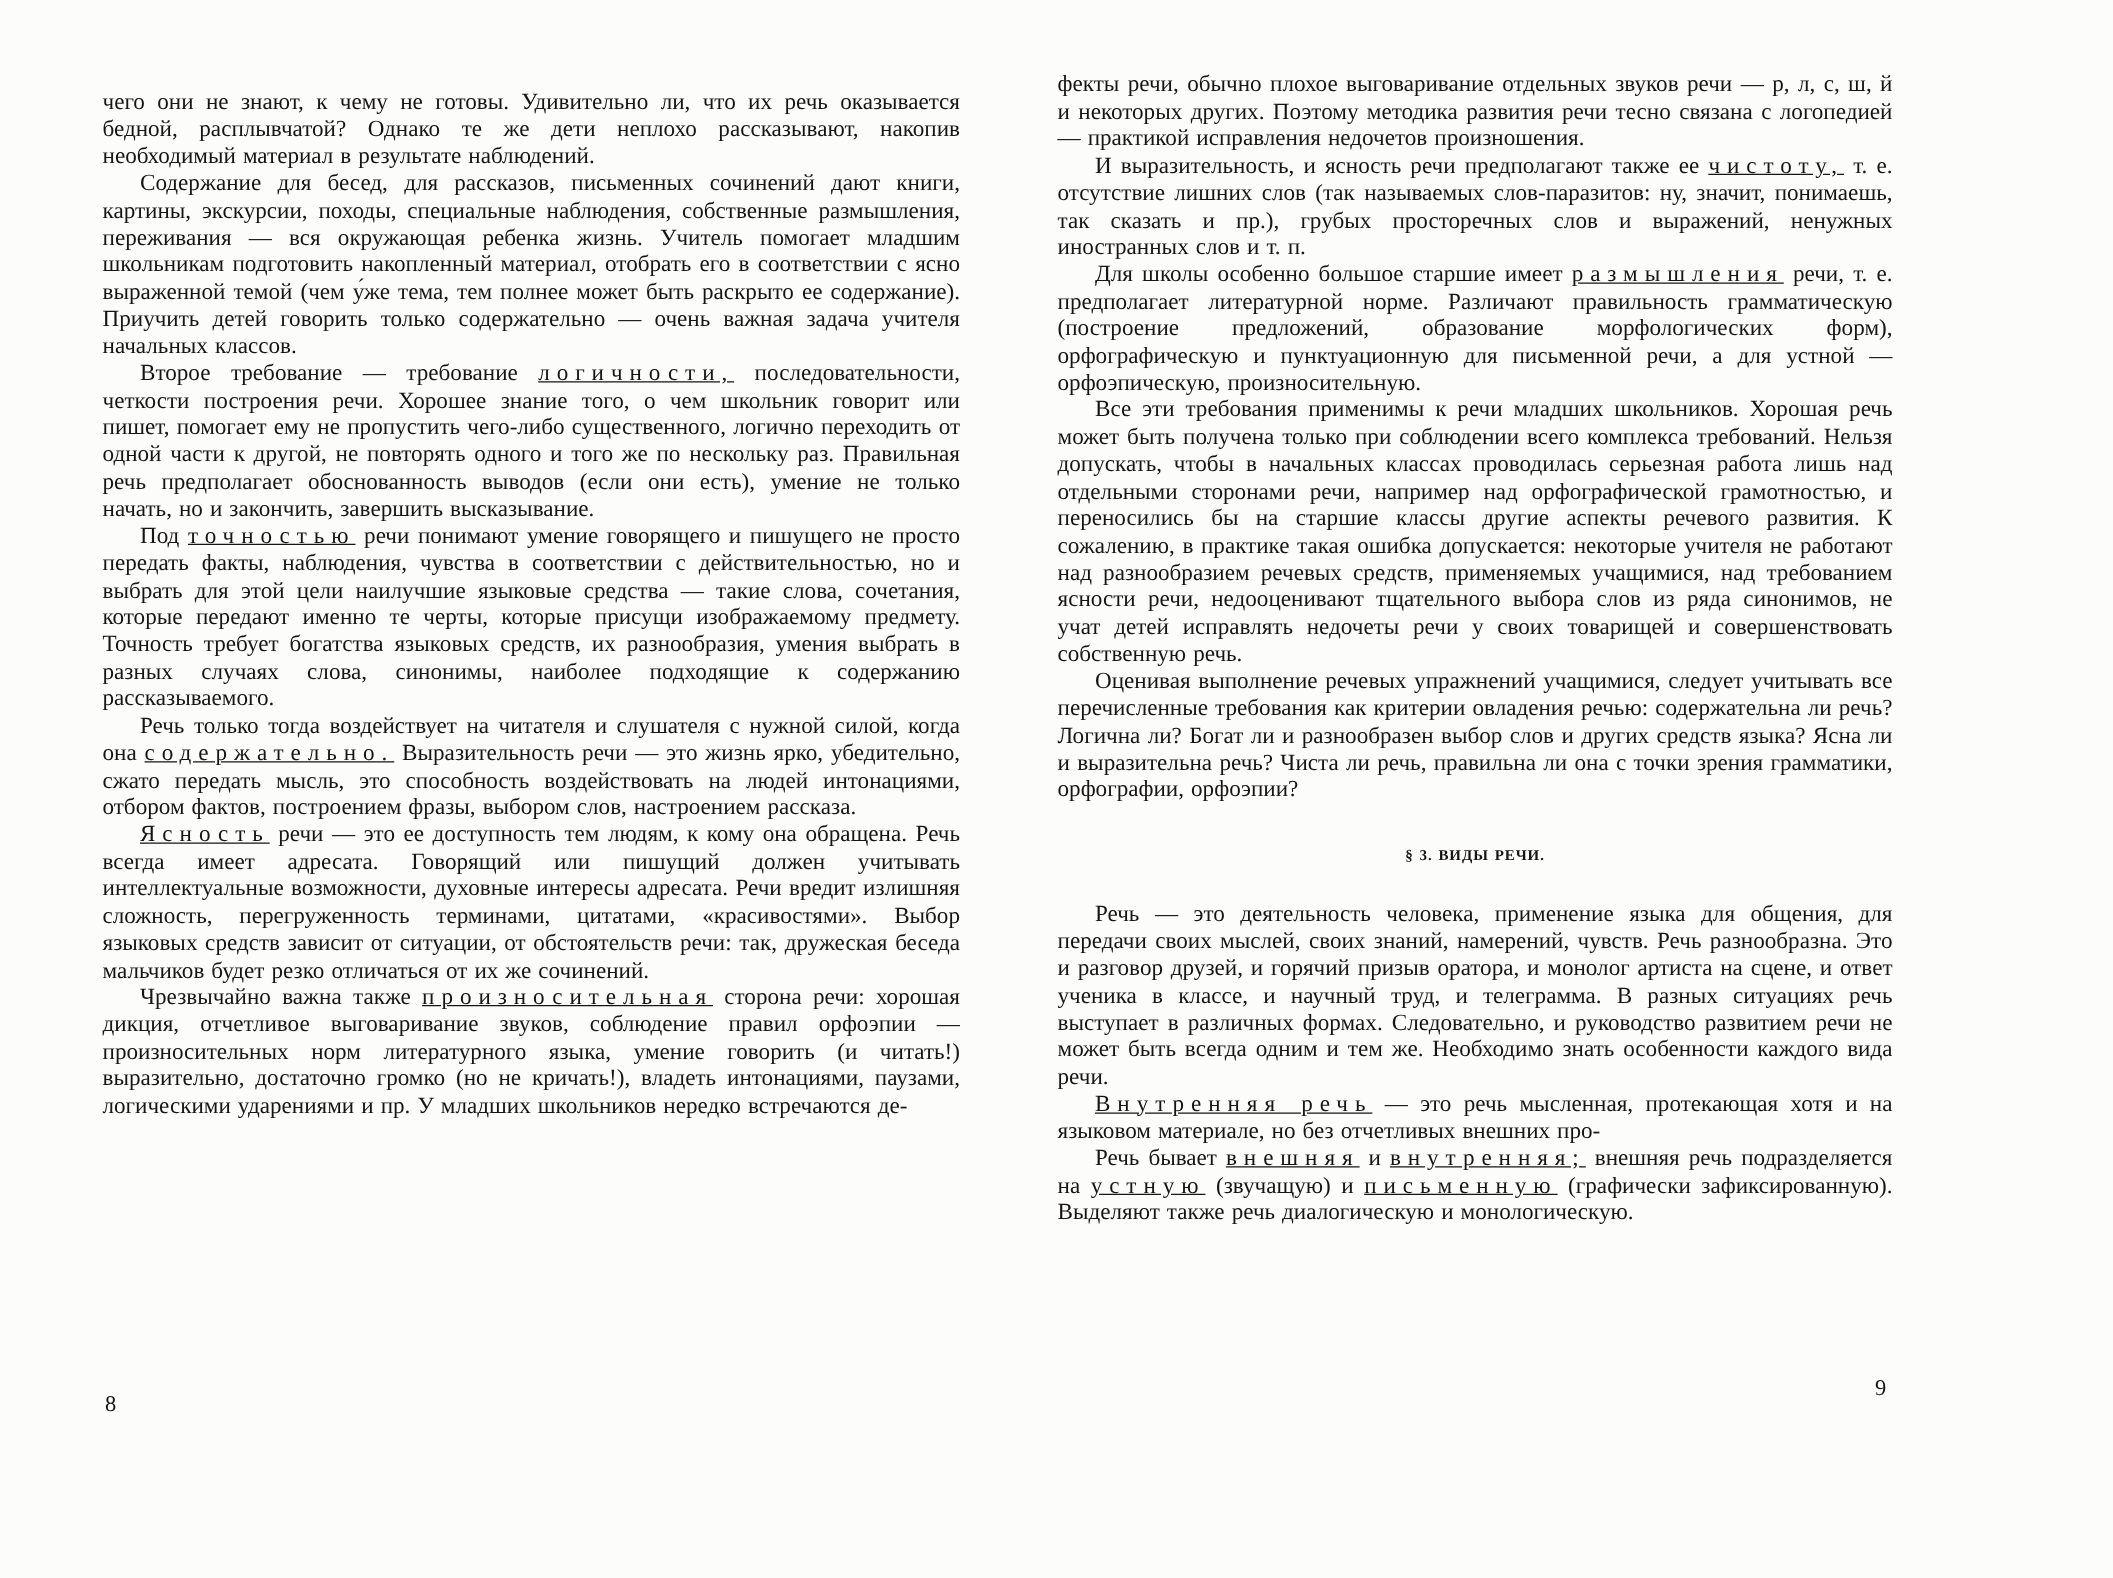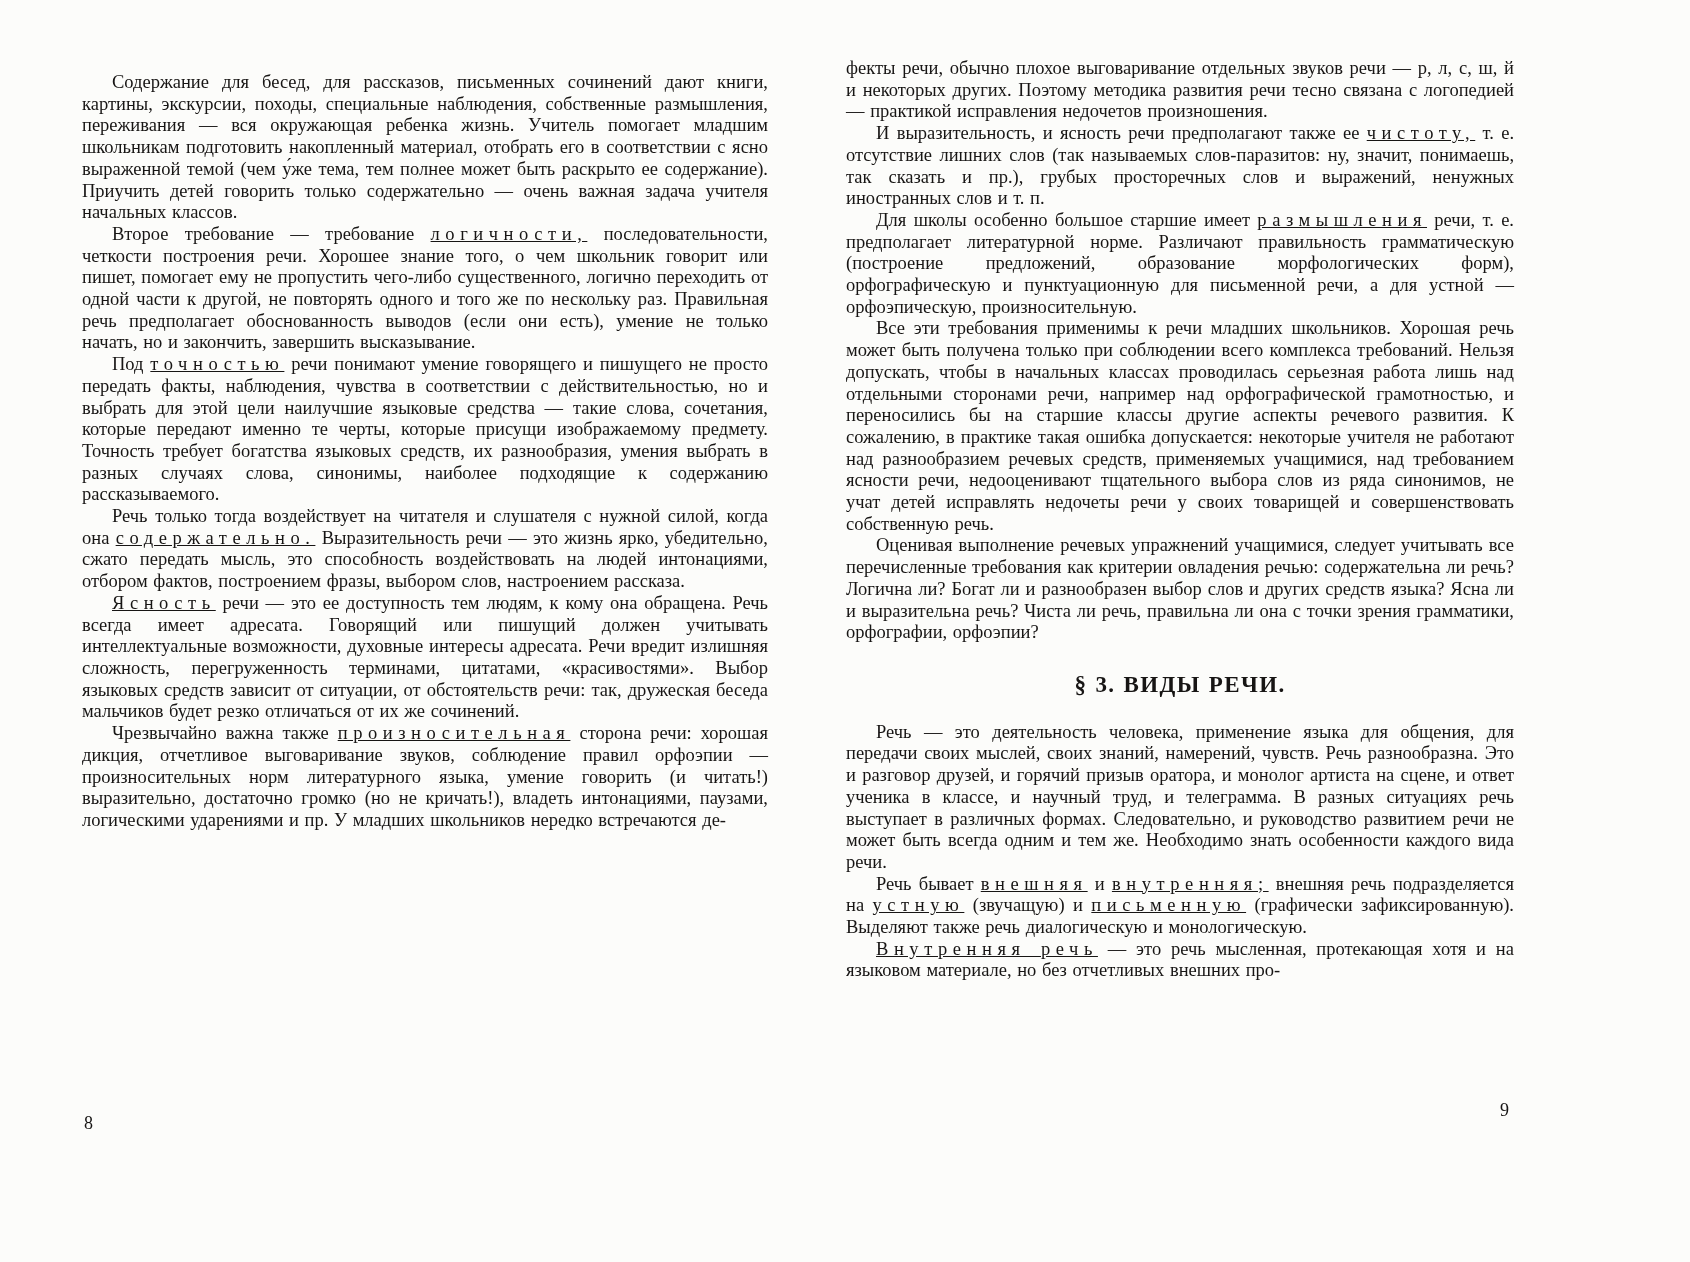--- a/index.html
+++ b/index.html
@@ -33,51 +33,52 @@
     margin: 0;
     text-indent: 30px;
   }
   .para.no-indent { text-indent: 0; }
   .run-sp { letter-spacing: 0.3em; text-decoration: underline; }
   .run-i  { }
   .heading {
     text-align: center;
     text-indent: 0;
     font-weight: bold;
-    font-size: 23px;
+    font-size: 12px;
     letter-spacing: 0.06em;
     margin: 30px 0 26px 0;
   }
   .page-num {
     position: absolute;
     font-size: 18px;
     color: #171514;
   }
   #pn-left  { left: 84px;   top: 1113px; }
   #pn-right { left: 1500px; top: 1100px; }
 </style>
 </head>
 <body>
 
 <div class="scan-surface"></div>
 
 <div id="col-left" class="page-col">
+    <p class="para no-indent"><span>чего они не знают, к чему не готовы. Удивительно ли, что их речь оказывается бедной, расплывчатой? Однако те же дети неплохо рассказывают, накопив необходимый материал в результате наблюдений.</span></p>
     <p class="para"><span>Содержание для бесед, для рассказов, письменных сочинений дают книги, картины, экскурсии, походы, специальные наблюдения, собственные размышления, переживания — вся окружающая ребенка жизнь. Учитель помогает младшим школьникам подготовить накопленный материал, отобрать его в соответствии с ясно выраженной темой (чем у́же тема, тем полнее может быть раскрыто ее содержание). Приучить детей говорить только содержательно — очень важная задача учителя начальных классов.</span></p>
     <p class="para"><span>Второе требование — требование </span><span class="run-sp">логичности,</span><span> последовательности, четкости построения речи. Хорошее знание того, о чем школьник говорит или пишет, помогает ему не пропустить чего-либо существенного, логично переходить от одной части к другой, не повторять одного и того же по нескольку раз. Правильная речь предполагает обоснованность выводов (если они есть), умение не только начать, но и закончить, завершить высказывание.</span></p>
     <p class="para"><span>Под </span><span class="run-sp">точностью</span><span> речи понимают умение говорящего и пишущего не просто передать факты, наблюдения, чувства в соответствии с действительностью, но и выбрать для этой цели наилучшие языковые средства — такие слова, сочетания, которые передают именно те черты, которые присущи изображаемому предмету. Точность требует богатства языковых средств, их разнообразия, умения выбрать в разных случаях слова, синонимы, наиболее подходящие к содержанию рассказываемого.</span></p>
     <p class="para"><span>Речь только тогда воздействует на читателя и слушателя с нужной силой, когда она </span><span class="run-sp">содержательно.</span><span> Выразительность речи — это жизнь ярко, убедительно, сжато передать мысль, это способность воздействовать на людей интонациями, отбором фактов, построением фразы, выбором слов, настроением рассказа.</span></p>
     <p class="para"><span class="run-sp">Ясность</span><span> речи — это ее доступность тем людям, к кому она обращена. Речь всегда имеет адресата. Говорящий или пишущий должен учитывать интеллектуальные возможности, духовные интересы адресата. Речи вредит излишняя сложность, перегруженность терминами, цитатами, «красивостями». Выбор языковых средств зависит от ситуации, от обстоятельств речи: так, дружеская беседа мальчиков будет резко отличаться от их же сочинений.</span></p>
     <p class="para"><span>Чрезвычайно важна также </span><span class="run-sp">произносительная</span><span> сторона речи: хорошая дикция, отчетливое выговаривание звуков, соблюдение правил орфоэпии — произносительных норм литературного языка, умение говорить (и читать!) выразительно, достаточно громко (но не кричать!), владеть интонациями, паузами, логическими ударениями и пр. У младших школьников нередко встречаются де-</span></p>
   </div>
 <div id="col-right" class="page-col">
     <p class="para no-indent"><span>фекты речи, обычно плохое выговаривание отдельных звуков речи — </span><span class="run-i">р, л, с, ш, й</span><span> и некоторых других. Поэтому методика развития речи тесно связана с логопедией — практикой исправления недочетов произношения.</span></p>
     <p class="para"><span>И выразительность, и ясность речи предполагают также ее </span><span class="run-sp">чистоту,</span><span> т. е. отсутствие лишних слов (так называемых слов-паразитов: </span><span class="run-i">ну, значит, понимаешь, так сказать</span><span> и пр.), грубых просторечных слов и выражений, ненужных иностранных слов и т. п.</span></p>
     <p class="para"><span>Для школы особенно большое старшие имеет </span><span class="run-sp">размышления</span><span> речи, т. е. предполагает литературной норме. Различают правильность грамматическую (построение предложений, образование морфологических форм), орфографическую и пунктуационную для письменной речи, а для устной — орфоэпическую, произносительную.</span></p>
     <p class="para"><span>Все эти требования применимы к речи младших школьников. Хорошая речь может быть получена только при соблюдении всего комплекса требований. Нельзя допускать, чтобы в начальных классах проводилась серьезная работа лишь над отдельными сторонами речи, например над орфографической грамотностью, и переносились бы на старшие классы другие аспекты речевого развития. К сожалению, в практике такая ошибка допускается: некоторые учителя не работают над разнообразием речевых средств, применяемых учащимися, над требованием ясности речи, недооценивают тщательного выбора слов из ряда синонимов, не учат детей исправлять недочеты речи у своих товарищей и совершенствовать собственную речь.</span></p>
     <p class="para"><span>Оценивая выполнение речевых упражнений учащимися, следует учитывать все перечисленные требования как критерии овладения речью: содержательна ли речь? Логична ли? Богат ли и разнообразен выбор слов и других средств языка? Ясна ли и выразительна речь? Чиста ли речь, правильна ли она с точки зрения грамматики, орфографии, орфоэпии?</span></p>
     <div class="heading">§ 3. ВИДЫ РЕЧИ.</div>
     <p class="para"><span>Речь — это деятельность человека, применение языка для общения, для передачи своих мыслей, своих знаний, намерений, чувств. Речь разнообразна. Это и разговор друзей, и горячий призыв оратора, и монолог артиста на сцене, и ответ ученика в классе, и научный труд, и телеграмма. В разных ситуациях речь выступает в различных формах. Следовательно, и руководство развитием речи не может быть всегда одним и тем же. Необходимо знать особенности каждого вида речи.</span></p>
+    <p class="para"><span class="run-sp">Внутренняя речь</span><span> — это речь мысленная, протекающая хотя и на языковом материале, но без отчетливых внешних про-</span></p>
     <p class="para"><span>Речь бывает </span><span class="run-sp">внешняя</span><span> и </span><span class="run-sp">внутренняя;</span><span> внешняя речь подразделяется на </span><span class="run-sp">устную</span><span> (звучащую) и </span><span class="run-sp">письменную</span><span> (графически зафиксированную). Выделяют также речь диалогическую и монологическую.</span></p>
-    <p class="para"><span class="run-sp">Внутренняя речь</span><span> — это речь мысленная, протекающая хотя и на языковом материале, но без отчетливых внешних про-</span></p>
   </div>
 
 <div id="pn-left" class="page-num">8</div>
 <div id="pn-right" class="page-num">9</div>
 
 </body></html>

